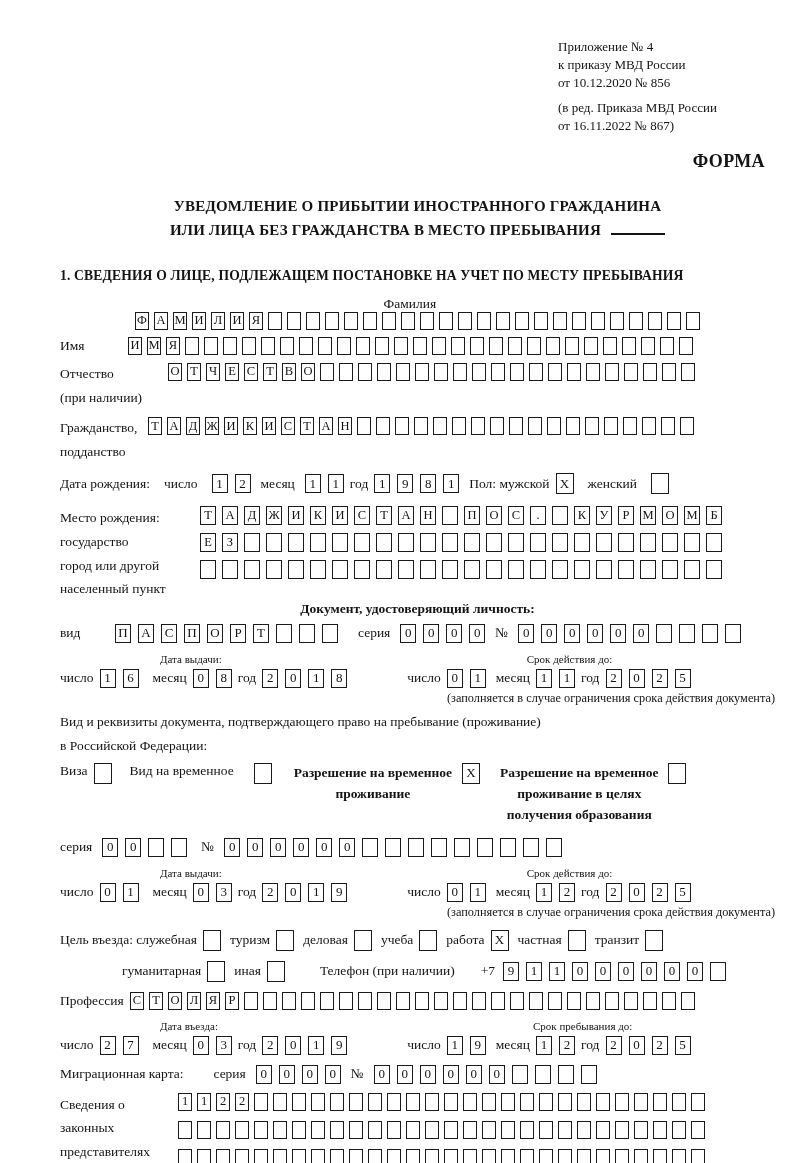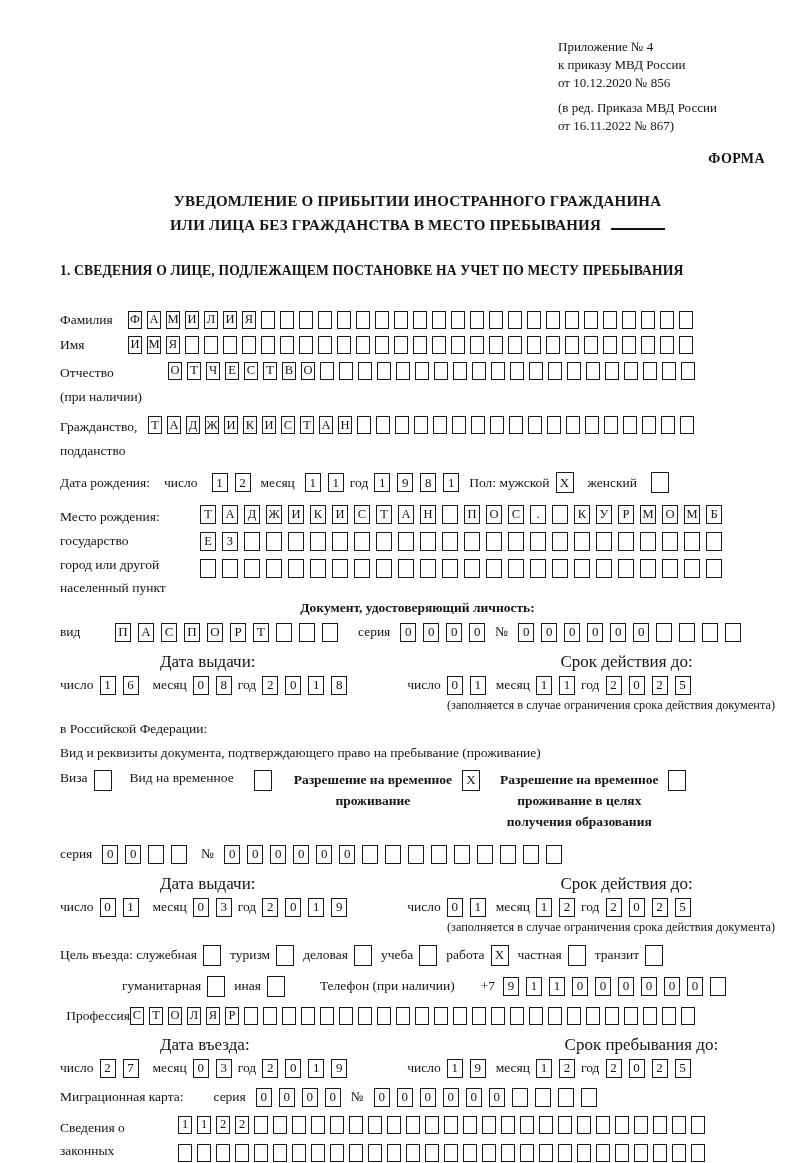--- a/index.html
+++ b/index.html
@@ -5,21 +5,21 @@
   html,body{margin:0;padding:0;background:#ffffff;}
   .page{
     width:800px;height:1163px;box-sizing:border-box;
     padding:38px 25px 16px 60px;position:relative;overflow:hidden;
     font-family:"Liberation Serif","DejaVu Serif",serif;
     color:#141414;font-size:13.5px;background:#ffffff;
   }
   
   .ref{width:215px;margin-left:auto;margin-right:2px;line-height:1.4;font-size:13px;}
   .ref-gap{margin-top:6px;}
-  .forma{text-align:right;font-weight:bold;font-size:14px;margin:16px 10px 0 0;letter-spacing:.4px;font-family:Liberation Serif, serif;}
+  .forma{text-align:right;font-weight:bold;font-size:18px;margin:16px 10px 0 0;letter-spacing:.4px;font-family:Liberation Serif, serif;}
   
   .title{text-align:center;font-weight:bold;font-size:15px;margin-top:22px;line-height:1.6;letter-spacing:.2px;}
   .blank-line{display:inline-block;width:54px;border-bottom:2px solid #141414;height:3px;margin-left:10px;}
   .sec{font-weight:bold;font-size:13.6px;margin-top:26px;letter-spacing:.15px;}
   
   .row{display:flex;align-items:center;margin-top:7px;}
   .row.top{align-items:flex-start;}
   .lbl{flex:none;}
   .lblcol{flex:none;line-height:1.75;}
   
@@ -32,26 +32,26 @@
   .cells .cell:last-child{margin-right:0;}
   
   .cbx{display:inline-flex;align-items:center;justify-content:center;flex:none;
        width:16px;height:19px;border:1.8px solid #1b1b1b;font-size:13px;background:#fff;}
   
   .w-surname{width:68px;}
   .w-patr{width:108px;}
   .w-cit{width:88px;}
   .w-place{width:140px;}
   .w-vid{width:55px;}
-  .w-prof{width:70px;text-align:right;}
+  .w-prof{width:70px;}
   .w-reps{width:118px;}
   .gap6{width:6px;flex:none;} .gap10{width:10px;flex:none;} .gap14{width:14px;flex:none;}
   .gap20{width:20px;flex:none;} .gap30{width:30px;flex:none;}
   
-  .dhead{display:flex;margin-top:10px;font-size:17px;}
+  .dhead{display:flex;margin-top:10px;font-size:11px;}
   .dgrp{display:flex;align-items:center;}
   .dgrp .lbl{margin-right:6px;}
   .note{font-size:12.3px;text-align:right;margin-top:3px;}
   .mplace-rows .row{margin-top:0;margin-bottom:8px;}
   .permit-types{display:flex;align-items:flex-start;margin-top:9px;}
   .ptype{display:flex;align-items:flex-start;}
   .ptype .tcenter{text-align:center;line-height:1.55;font-weight:bold;}
   .reps-rows .row{margin-top:0;margin-bottom:10px;}
   .purpose-line{display:flex;align-items:center;margin-top:10px;}
   .purpose-line .pair{display:flex;align-items:center;margin-right:9px;}
@@ -71,21 +71,21 @@
   </div>
   <div class="forma">ФОРМА</div>
 
   <div class="title">
     <div>УВЕДОМЛЕНИЕ О ПРИБЫТИИ ИНОСТРАННОГО ГРАЖДАНИНА</div>
     <div><span>ИЛИ ЛИЦА БЕЗ ГРАЖДАНСТВА В МЕСТО ПРЕБЫВАНИЯ</span><span class="blank-line"></span></div>
   </div>
 
   <div class="sec">1. СВЕДЕНИЯ О ЛИЦЕ, ПОДЛЕЖАЩЕМ ПОСТАНОВКЕ НА УЧЕТ ПО МЕСТУ ПРЕБЫВАНИЯ</div>
 
-  <div class="row" style="margin-top:32px;">
+  <div class="row" style="margin-top:12px;flex-direction:column;">
     <span class="lbl w-surname">Фамилия</span>
     <span class="cells m">
         <span class="cell">Ф</span>
         <span class="cell">А</span>
         <span class="cell">М</span>
         <span class="cell">И</span>
         <span class="cell">Л</span>
         <span class="cell">И</span>
         <span class="cell">Я</span>
         <span class="cell"></span>
@@ -440,22 +440,22 @@
       <span class="cells d">
           <span class="cell">2</span>
           <span class="cell">0</span>
           <span class="cell">2</span>
           <span class="cell">5</span>
         </span>
     </span>
   </div>
   <div class="note">(заполняется в случае ограничения срока действия документа)</div>
 
+  <div style="margin-top:8px;">Вид и реквизиты документа, подтверждающего право на пребывание (проживание)</div>
   <div style="margin-top:8px;">в Российской Федерации:</div>
-  <div style="margin-top:8px;">Вид и реквизиты документа, подтверждающего право на пребывание (проживание)</div>
 
   <div class="permit-types">
     <span class="ptype">
       <span class="lbl">Виза</span>
       <span class="gap6"></span>
       <span class="cbx"></span>
     </span>
     <span class="ptype" style="margin-left:18px;">
       <span class="lbl">Вид на временное</span>
       <span class="gap20"></span>

